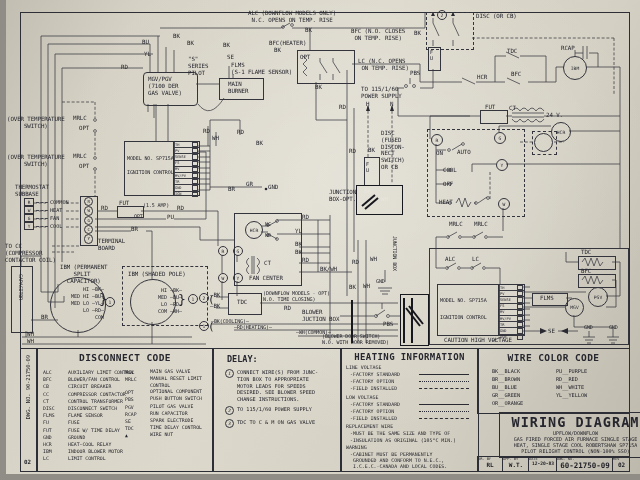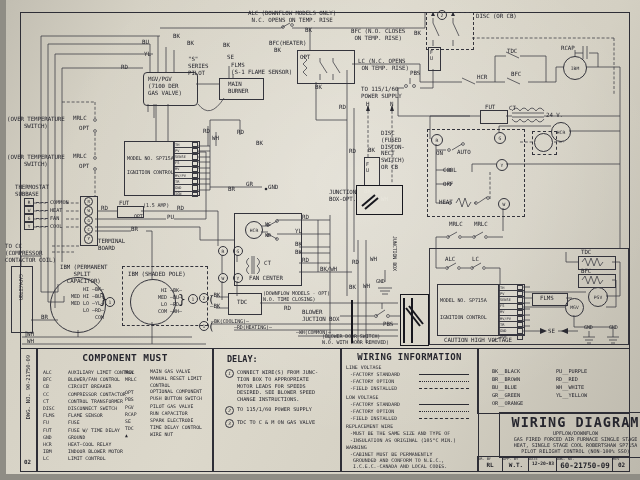--- a/index.html
+++ b/index.html
@@ -431,21 +431,21 @@
 <span class="lbl" style="left:41px;top:314px">BR</span>
 <span class="lbl" style="left:27px;top:331px">WH</span>
 <span class="lbl" style="left:27px;top:338px">WH</span>
 
 <div class="panel" style="left:20px;top:348px;width:16px;height:122px">
   <span class="lbl vl" style="left:4px;top:6px;font-size:5.5px">DWG. NO. 90-21750-09</span>
   <span class="lbl" style="left:3px;top:110px;font-weight:bold">02</span>
 </div>
 
 <div class="panel" style="left:36px;top:348px;width:176px;height:122px">
-  <div class="phdr" style="margin-top:3px">COMPONENT MUST</div>
+  <div class="phdr" style="margin-top:3px">DISCONNECT CODE</div>
   <div class="cclist" style="left:6px;top:20px">
       <div class="ccrow">
         <span class="c">ALC</span>
         <span class="d">AUXILIARY LIMIT CONTROL</span>
       </div>
       <div class="ccrow">
         <span class="c">BFC</span>
         <span class="d">BLOWER/FAN CONTROL</span>
       </div>
       <div class="ccrow">
@@ -549,21 +549,21 @@
         <span class="ntxt">TO 115/1/60 POWER SUPPLY</span>
       </div>
       <div class="nrow">
         <i class="ncirc">3</i>
         <span class="ntxt">TDC TO C &amp; M ON GAS VALVE</span>
       </div>
     </div>
 </div>
 
 <div class="panel" style="left:340px;top:348px;width:137px;height:122px">
-  <div class="phdr" style="margin-top:3px;font-size:9px">WIRING INFORMATION</div>
+  <div class="phdr" style="margin-top:3px;font-size:9px">HEATING INFORMATION</div>
   <span class="wilbl" style="left:5px;top:15px">LINE VOLTAGE</span>
   <span class="wilbl" style="left:9px;top:22px">-FACTORY STANDARD</span>
   <span class="wilbl" style="left:9px;top:29px">-FACTORY OPTION</span>
   <span class="wilbl" style="left:9px;top:36px">-FIELD INSTALLED</span>
   <div class="smp lnA" style="left:78px;top:25px"></div>
   <div class="smp lnC" style="left:78px;top:32px"></div>
   <div class="smp lnB" style="left:78px;top:39px"></div>
   <span class="wilbl" style="left:5px;top:45px">LOW VOLTAGE</span>
   <span class="wilbl" style="left:9px;top:52px">-FACTORY STANDARD</span>
   <span class="wilbl" style="left:9px;top:59px">-FACTORY OPTION</span>
@@ -574,20 +574,21 @@
   <span class="wilbl" style="left:5px;top:74px">REPLACEMENT WIRE</span>
   <span class="wilbl" style="left:9px;top:81px">-MUST BE THE SAME SIZE AND TYPE OF</span>
   <span class="wilbl" style="left:9px;top:88px">-INSULATION AS ORIGINAL (105°C MIN.)</span>
   <span class="wilbl" style="left:5px;top:95px">WARNING</span>
   <span class="wilbl" style="left:9px;top:102px">-CABINET MUST BE PERMANENTLY</span>
   <span class="wilbl" style="left:12px;top:108px">GROUNDED AND CONFORM TO N.E.C.,</span>
   <span class="wilbl" style="left:12px;top:114px">I.C.E.C.-CANADA AND LOCAL CODES.</span>
 </div>
 
 <div class="panel" style="left:477px;top:348px;width:151px;height:64px">
+  <div class="phdr" style="margin-top:3px">WIRE COLOR CODE</div>
   <div class="wclist" style="left:14px;top:19px">
       <div class="wcrow">BK__BLACK</div>
       <div class="wcrow">BR__BROWN</div>
       <div class="wcrow">BU__BLUE</div>
       <div class="wcrow">GR__GREEN</div>
       <div class="wcrow">OR__ORANGE</div>
     </div>
   <div class="wclist" style="left:78px;top:19px">
       <div class="wcrow">PU__PURPLE</div>
       <div class="wcrow">RD__RED</div>

